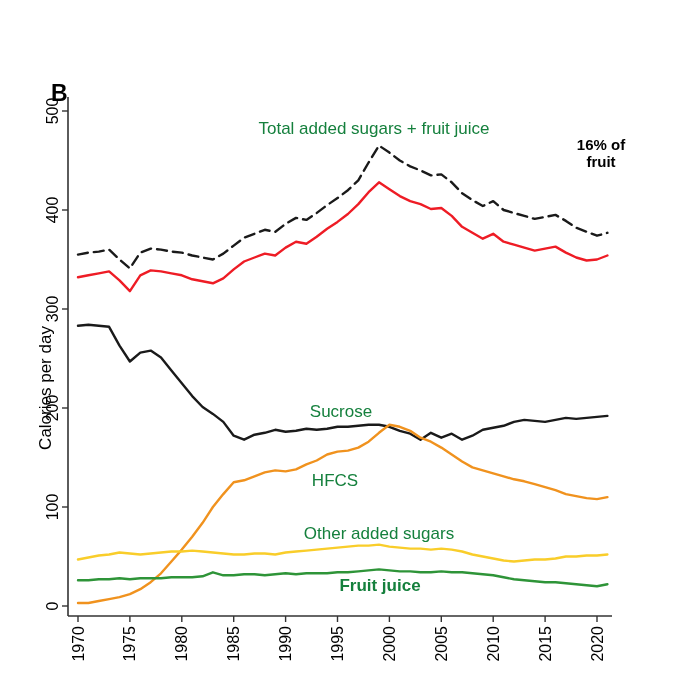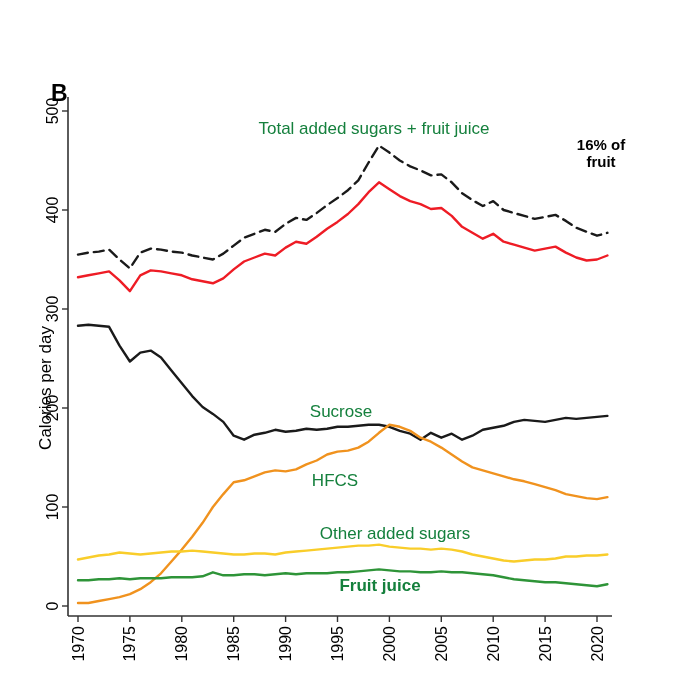--- a/index.html
+++ b/index.html
@@ -65,20 +65,20 @@
       <line x1="600.1139999999995" y1="NaN" x2="600.1139999999995" y2="NaN" stroke="#000" stroke-width="2"></line>
       <polygon points="595.1139999999995,NaN 605.1139999999995,NaN 600.1139999999995,NaN" fill="#000"></polygon>
     </svg>
 
   <div class="panel-label">B</div>
   <div class="y-axis-title">Calories per day</div>
 
   <div class="series-label" style="left:374px;top:129px;">Total added sugars + fruit juice</div>
   <div class="series-label" style="left:341px;top:412px;">Sucrose</div>
   <div class="series-label" style="left:335px;top:466px;margin-top:15px;">HFCS</div>
-  <div class="series-label" style="left:379px;top:534px;margin-left:16px;">Other added sugars</div>
+  <div class="series-label" style="left:379px;top:534px;">Other added sugars</div>
   <div class="series-label" style="left:380px;top:586px;font-weight:bold;">Fruit juice</div>
 
   <div class="energy-note" style="left:601px;top:136px;">
     <div>16% of</div>
     <div>fruit</div>
   </div>
 </div>
 
 </body></html>

